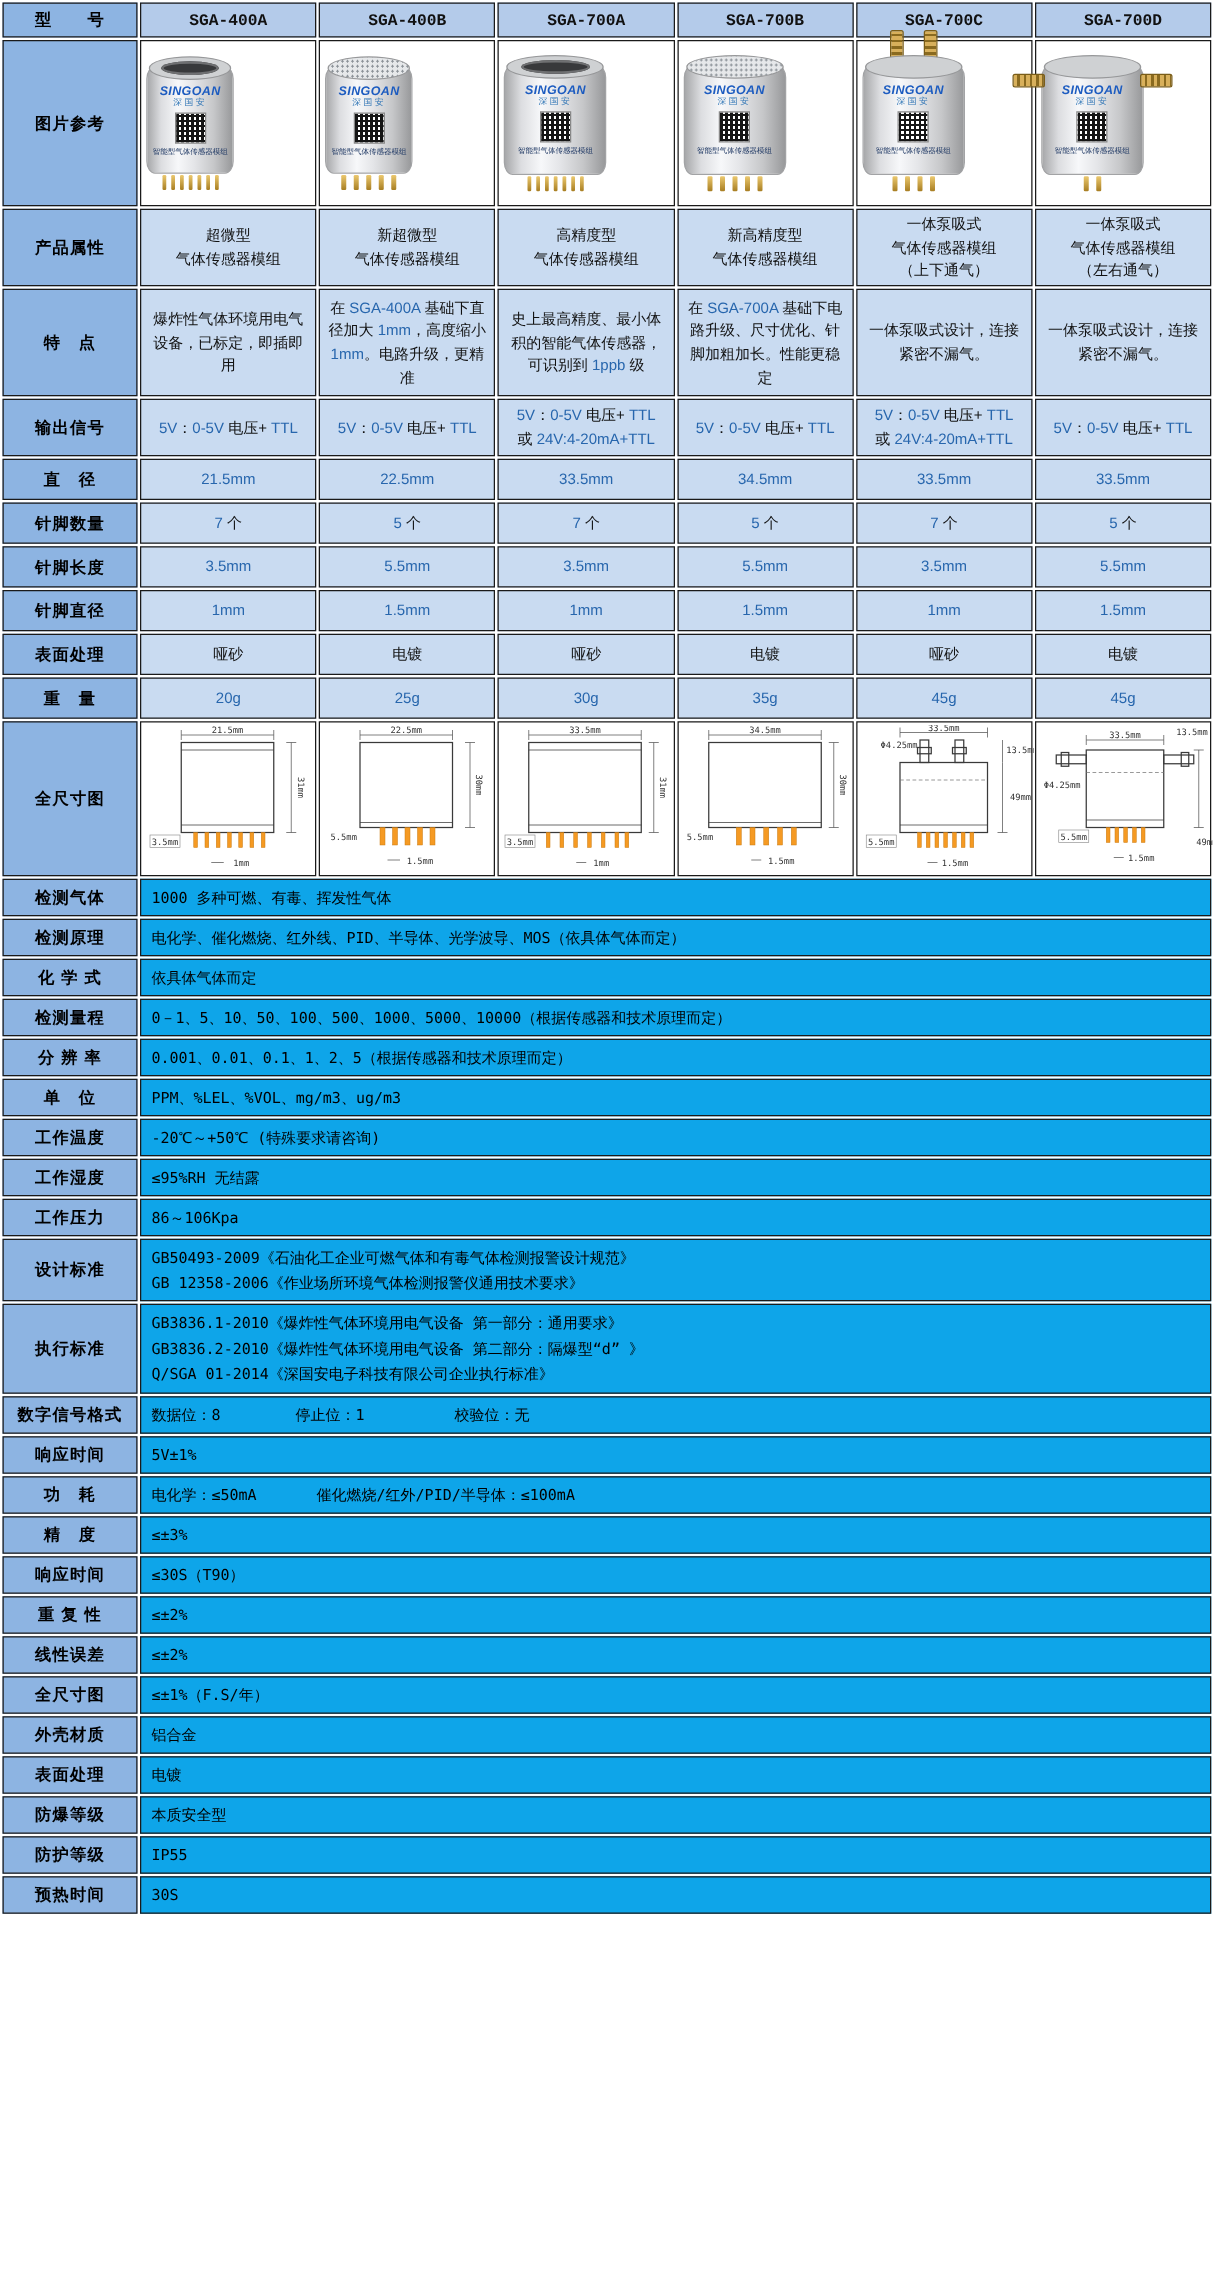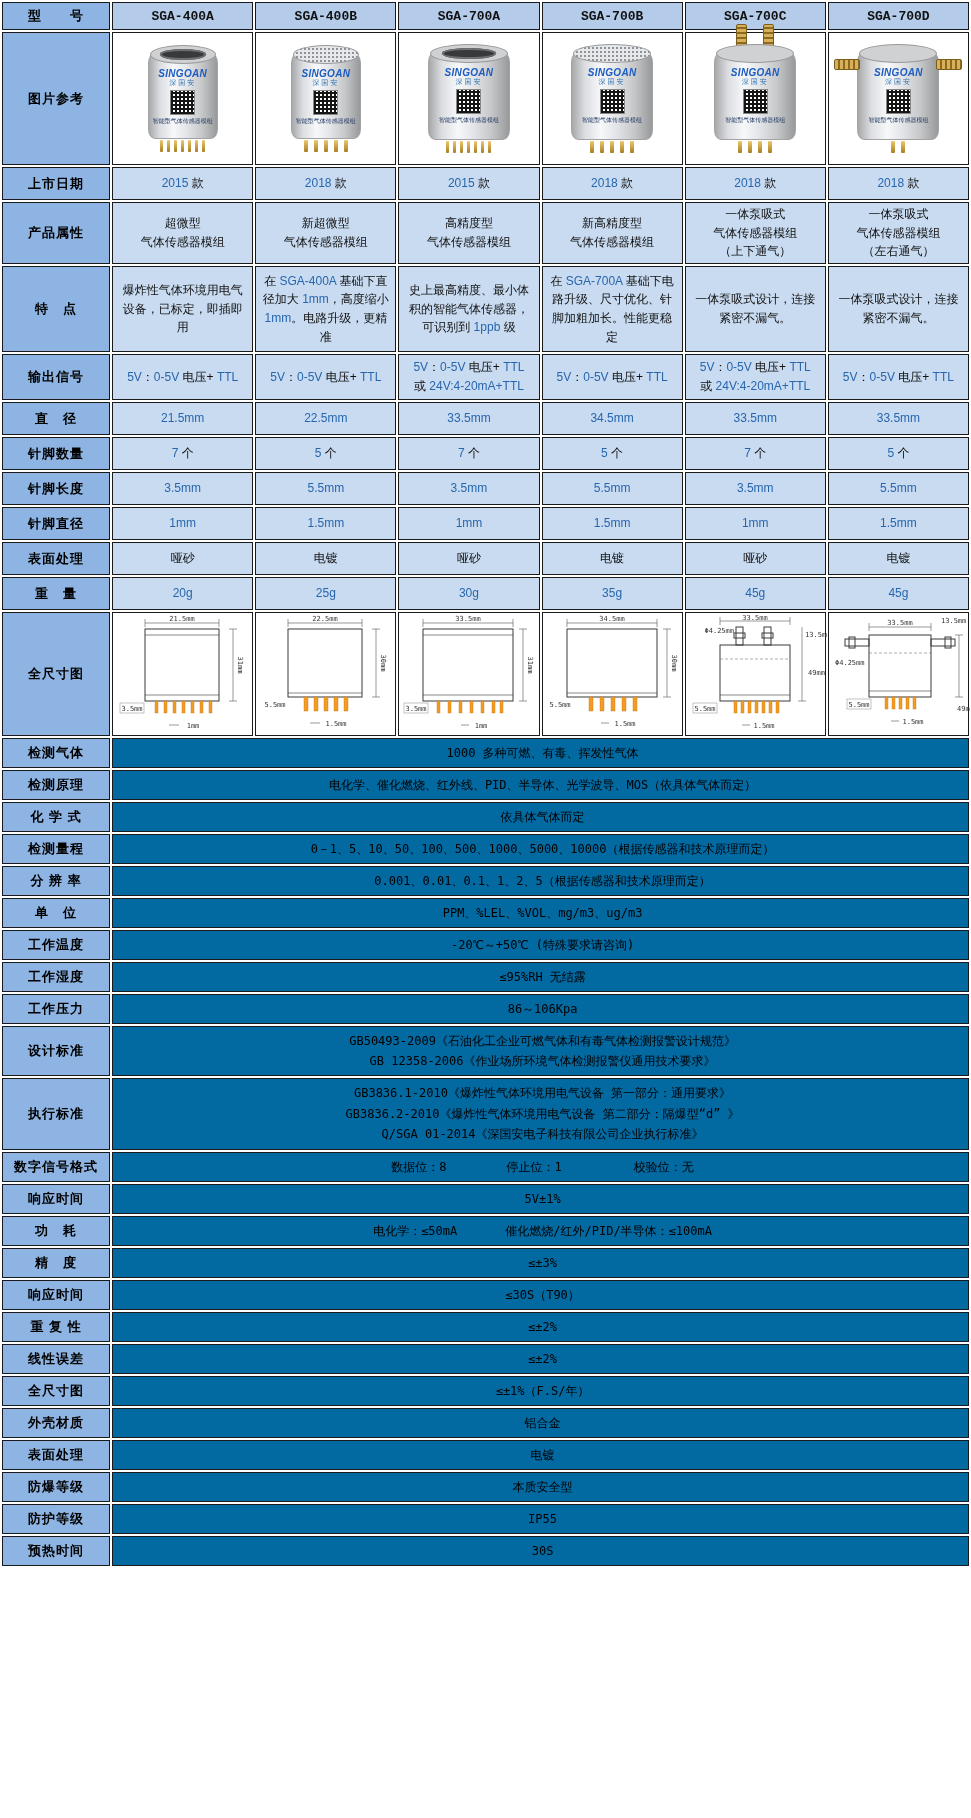--- a/index.html
+++ b/index.html
@@ -17,23 +17,23 @@
   .h-head{height:28px;}
   .h-photo{height:133px;}
   .h-s{height:33px;}
   .h-attr{height:62px;}
   .h-feat{height:86px;}
   .h-out{height:46px;}
   .h-draw{height:122px;}
   .h-m{height:30px;margin-left:46px;}
   .h-m2{height:50px;}
   .h-m3{height:72px;}
-  .mval{background:#0369a1;font-size:12px;text-align:center;padding-left:8px;white-space:pre-line;line-height:1.7;font-family:"DejaVu Sans Mono","Liberation Mono",monospace;color:#000;}
+  .mval{background:#0ea5e9;font-size:12px;text-align:left;padding-left:8px;white-space:pre-line;line-height:1.7;font-family:"DejaVu Sans Mono","Liberation Mono",monospace;color:#000;}
   
-  .photo{position:relative;height:100%;display:flex;align-items:center;justify-content:center;}
+  .photo{position:relative;height:100%;display:flex;align-items:center;justify-content:flex-start;}
   .cylwrap{position:relative;margin-top:8px;}
   .cyl{position:relative;width:80px;height:86px;border-radius:7px/10px;border:1px solid #a2a3a5;
        background:linear-gradient(90deg,#a7a8aa 0,#dcdde0 16%,#f7f8fa 36%,#e4e5e8 55%,#c6c7c9 78%,#98999b 100%);
        display:flex;flex-direction:column;align-items:center;}
   .sm .cyl{width:68px;height:84px;}
   .cyl-top{position:absolute;top:-9px;left:1px;right:1px;height:17px;border-radius:50%;background:#cfd1d3;border:1px solid #97989a;}
   .photo--ring .cyl-top::after{content:"";position:absolute;left:14%;right:14%;top:18%;bottom:18%;border-radius:50%;background:#38393b;box-shadow:inset 0 0 0 2px #6f7072;}
   .photo--perf .cyl-top{background:radial-gradient(#8d9399 0.8px,transparent 1.1px) 1px 1px/4px 4px,#e6e8ea;}
   .brand{margin-top:14px;text-align:center;line-height:1.1;}
   .brand-en{color:#1d5cc0;font-weight:bold;font-style:italic;font-size:10px;letter-spacing:.3px;display:block;}
@@ -221,29 +221,20 @@
                 </div>
                 <div class="pins">
                   <span class="pin-g"></span>
                   <span class="pin-g"></span>
                 </div>
               </div>
             </div>
           </td>
   </tr>
 
-  <tr class="h-s">
-    <th class="lbl">上市日期</th>
-    <td class="val mix"><span class="lat">2015</span> 款</td>
-    <td class="val mix"><span class="lat">2018</span> 款</td>
-    <td class="val mix"><span class="lat">2015</span> 款</td>
-    <td class="val mix"><span class="lat">2018</span> 款</td>
-    <td class="val mix"><span class="lat">2018</span> 款</td>
-    <td class="val mix"><span class="lat">2018</span> 款</td>
-  </tr>
 
   <tr class="h-attr">
     <th class="lbl">产品属性</th>
     <td class="val mix">超微型
 气体传感器模组</td>
     <td class="val mix">新超微型
 气体传感器模组</td>
     <td class="val mix">高精度型
 气体传感器模组</td>
     <td class="val mix">新高精度型

